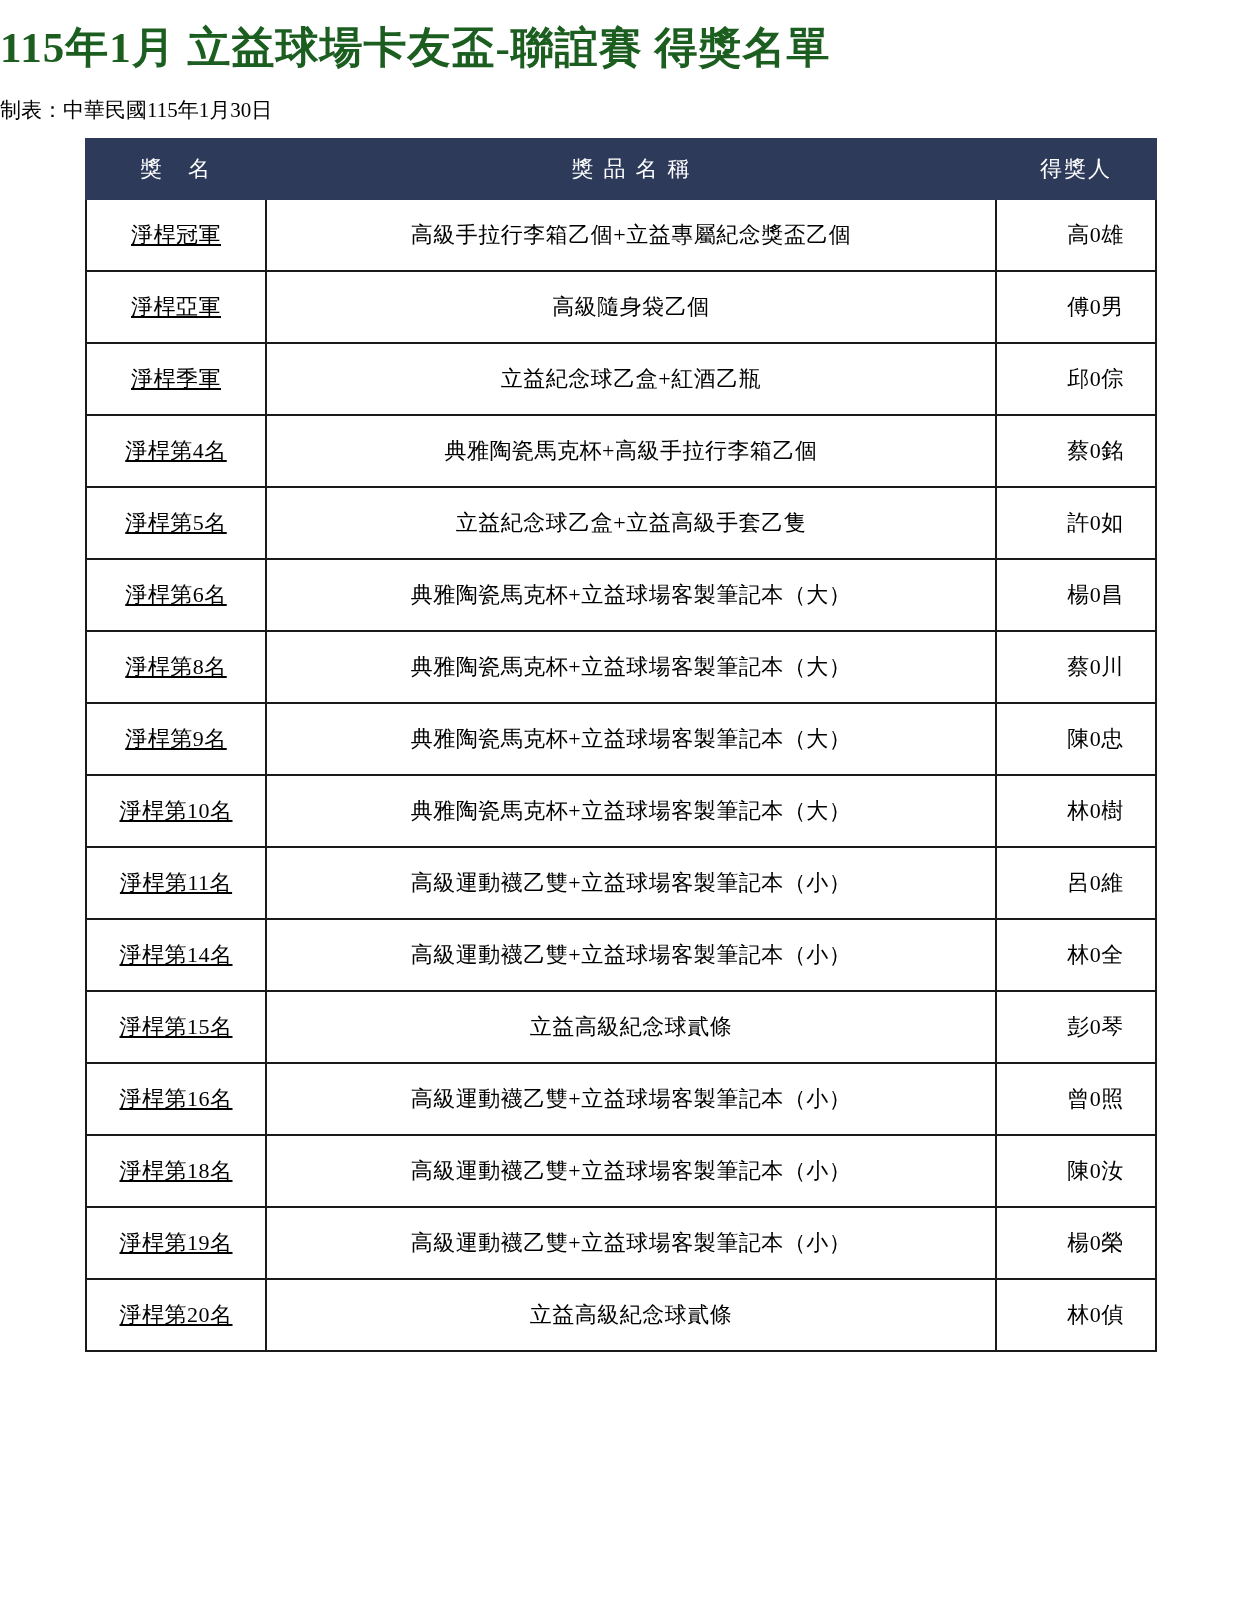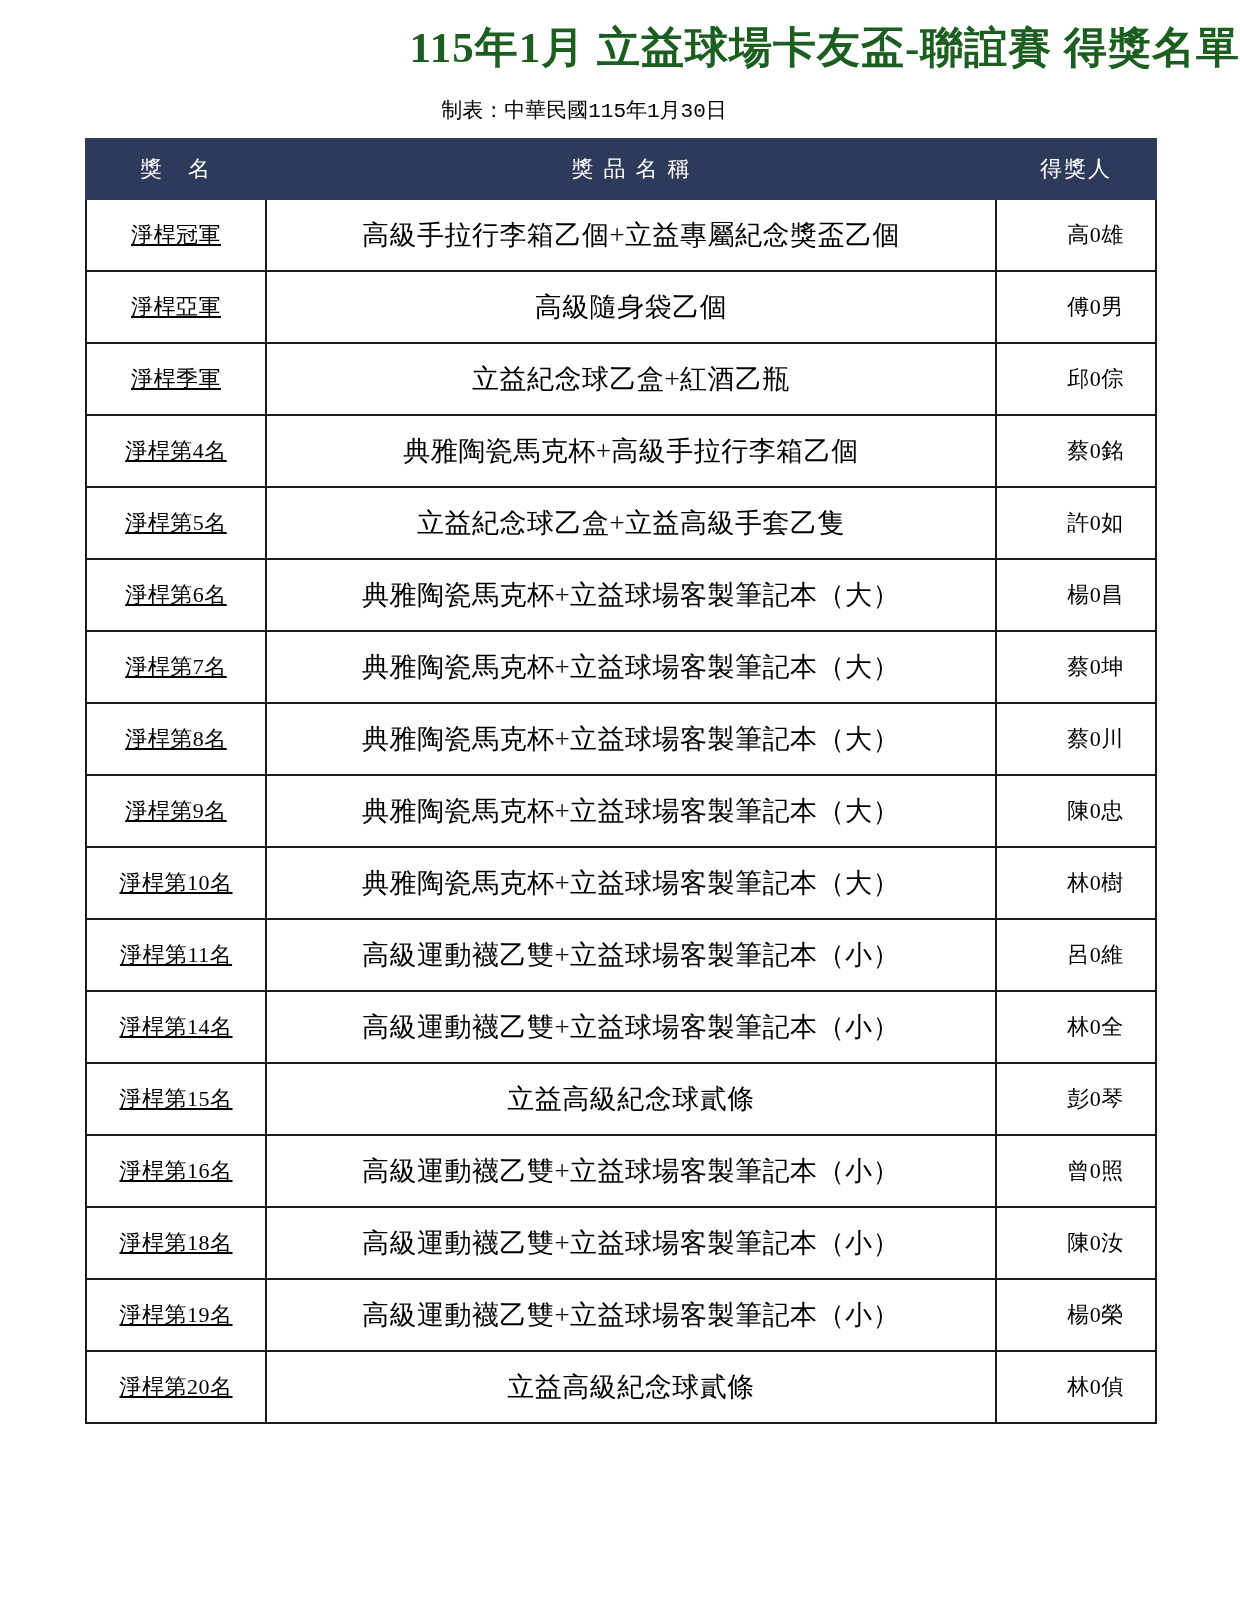--- a/index.html
+++ b/index.html
@@ -15,35 +15,35 @@
     position: relative;
     overflow: hidden;
   }
   .page {
     width: 1240px;
     height: 1602px;
     box-sizing: border-box;
     padding: 0;
   }
   .title {
-    text-align: right;
+    text-align: left;
     font-size: 43px;
     font-weight: bold;
     color: #1b5e20;
     letter-spacing: 1px;
     margin: 22px 0 0 0;
     line-height: 1.2;
     font-family: "Liberation Serif", "DejaVu Serif", serif;
   }
   .subtitle {
-    text-align: center;
+    text-align: left;
     font-size: 21px;
     color: #000000;
     margin: 22px 72px 0 0;
-    font-family: Liberation Mono, monospace;
+    font-family: Liberation Serif, serif;
   }
   .table-wrap {
     margin: 14px auto 0 auto;
     width: 1070px;
   }
   table.award-table {
     border-collapse: collapse;
     width: 100%;
     table-layout: fixed;
   }
@@ -72,21 +72,21 @@
   table.award-table tbody td {
     height: 68px;
     font-size: 22px;
     letter-spacing: 0.5px;
   }
   table.award-table tbody td.award-col {
     font-size: 22px;
     text-decoration: underline;
   }
   table.award-table tbody td.prize-col {
-    font-size: 27px;
+    font-size: 22px;
   }
   table.award-table tbody td.winner-col {
     font-size: 22px;
     padding-left: 40px;
   }
 </style>
 </head>
 <body>
 
 <div class="page">
@@ -134,25 +134,20 @@
             <td class="award-col">淨桿第5名</td>
             <td class="prize-col">立益紀念球乙盒+立益高級手套乙隻</td>
             <td class="winner-col">許0如</td>
           </tr>
           <tr>
             <td class="award-col">淨桿第6名</td>
             <td class="prize-col">典雅陶瓷馬克杯+立益球場客製筆記本（大）</td>
             <td class="winner-col">楊0昌</td>
           </tr>
           <tr>
-            <td class="award-col">淨桿第7名</td>
-            <td class="prize-col">典雅陶瓷馬克杯+立益球場客製筆記本（大）</td>
-            <td class="winner-col">蔡0坤</td>
-          </tr>
-          <tr>
             <td class="award-col">淨桿第8名</td>
             <td class="prize-col">典雅陶瓷馬克杯+立益球場客製筆記本（大）</td>
             <td class="winner-col">蔡0川</td>
           </tr>
           <tr>
             <td class="award-col">淨桿第9名</td>
             <td class="prize-col">典雅陶瓷馬克杯+立益球場客製筆記本（大）</td>
             <td class="winner-col">陳0忠</td>
           </tr>
           <tr>

